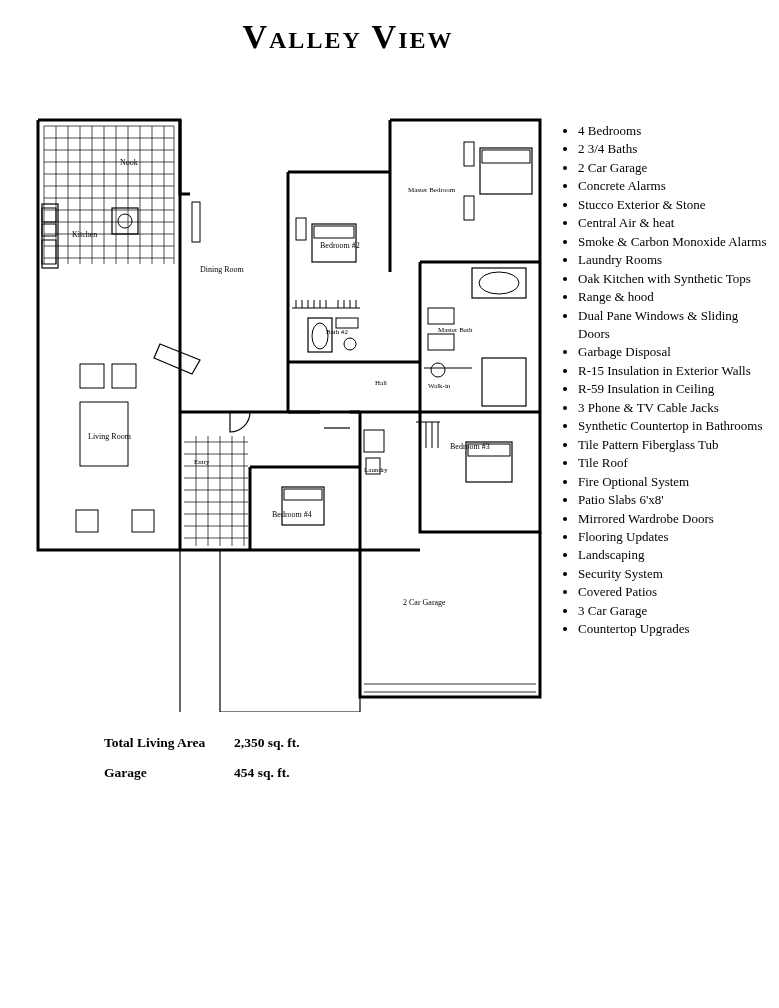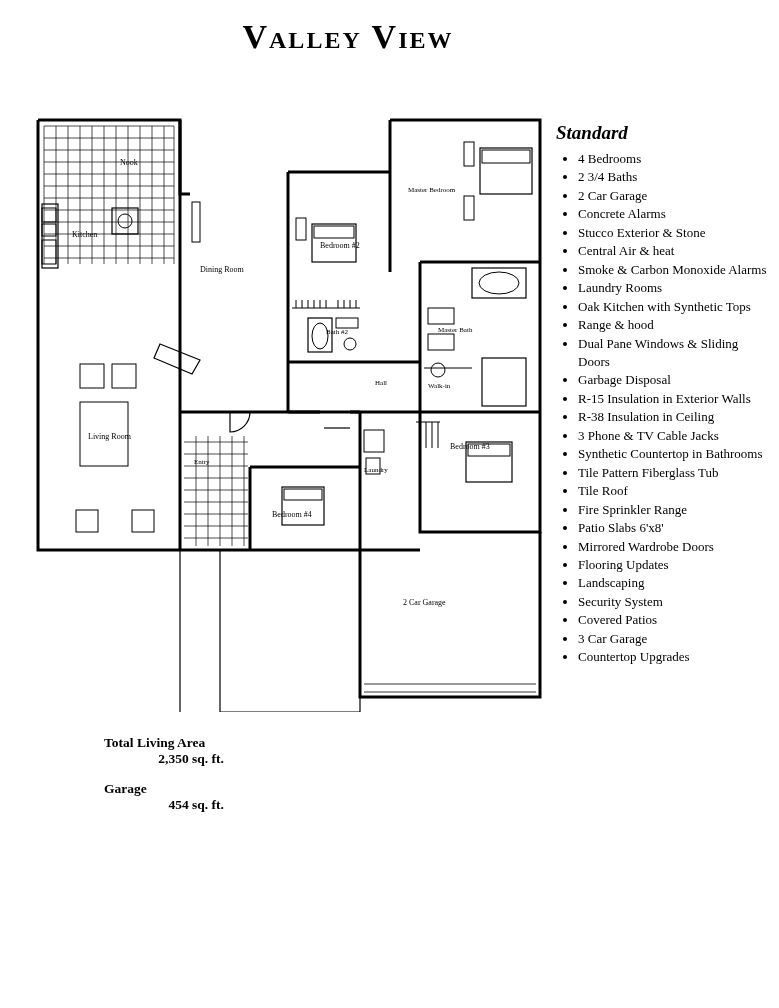--- a/index.html
+++ b/index.html
@@ -73,24 +73,23 @@
     position: absolute;
     left: 104px;
     top: 735px;
     width: 320px;
     font-size: 13.5px;
     font-weight: bold;
   }
   .area-row {
     display: flex;
     margin-bottom: 14px;
-    flex-direction: column;
   }
   .area-label { width: 130px; }
-  .area-value { width: 120px; text-align: right; }
+  .area-value { width: 120px; }
 
   
   #plan {
     position: absolute;
     left: 20px;
     top: 112px;
     width: 540px;
     height: 600px;
   }
   #plan svg { display: block; }
@@ -248,41 +247,40 @@
   <text class="roomlabel small" x="344" y="360">Laundry</text>
   <text class="roomlabel small" x="388" y="80">Master Bedroom</text>
   <text class="roomlabel small" x="418" y="220">Master Bath</text>
   <text class="roomlabel small" x="408" y="276">Walk-in</text>
   <text class="roomlabel" x="430" y="337">Bedroom #3</text>
   <text class="roomlabel" x="383" y="493">2 Car Garage</text>
 </svg>
 </div>
 
 <div id="specs">
-  <div class="spec-heading">Standard</div>
   <ul class="spec-list" id="standard-list">
       <li>4 Bedrooms</li>
       <li>2 3/4 Baths</li>
       <li>2 Car Garage</li>
       <li>Concrete Alarms</li>
       <li>Stucco Exterior &amp; Stone</li>
       <li>Central Air &amp; heat</li>
       <li>Smoke &amp; Carbon Monoxide Alarms</li>
       <li>Laundry Rooms</li>
       <li>Oak Kitchen with Synthetic Tops</li>
       <li>Range &amp; hood</li>
       <li>Dual Pane Windows &amp; Sliding Doors</li>
       <li>Garbage Disposal</li>
       <li>R-15 Insulation in Exterior Walls</li>
-      <li>R-38 Insulation in Ceiling</li>
+      <li>R-59 Insulation in Ceiling</li>
       <li>3 Phone &amp; TV Cable Jacks</li>
       <li>Synthetic Countertop in Bathrooms</li>
       <li>Tile Pattern Fiberglass Tub</li>
       <li>Tile Roof</li>
-      <li>Fire Sprinkler Range</li>
+      <li>Fire Optional System</li>
       <li>Patio Slabs 6'x8'</li>
     </ul>
 
   <ul class="spec-list" id="optional-list">
       <li>Mirrored Wardrobe Doors</li>
       <li>Flooring Updates</li>
       <li>Landscaping</li>
       <li>Security System</li>
       <li>Covered Patios</li>
       <li>3 Car Garage</li>

